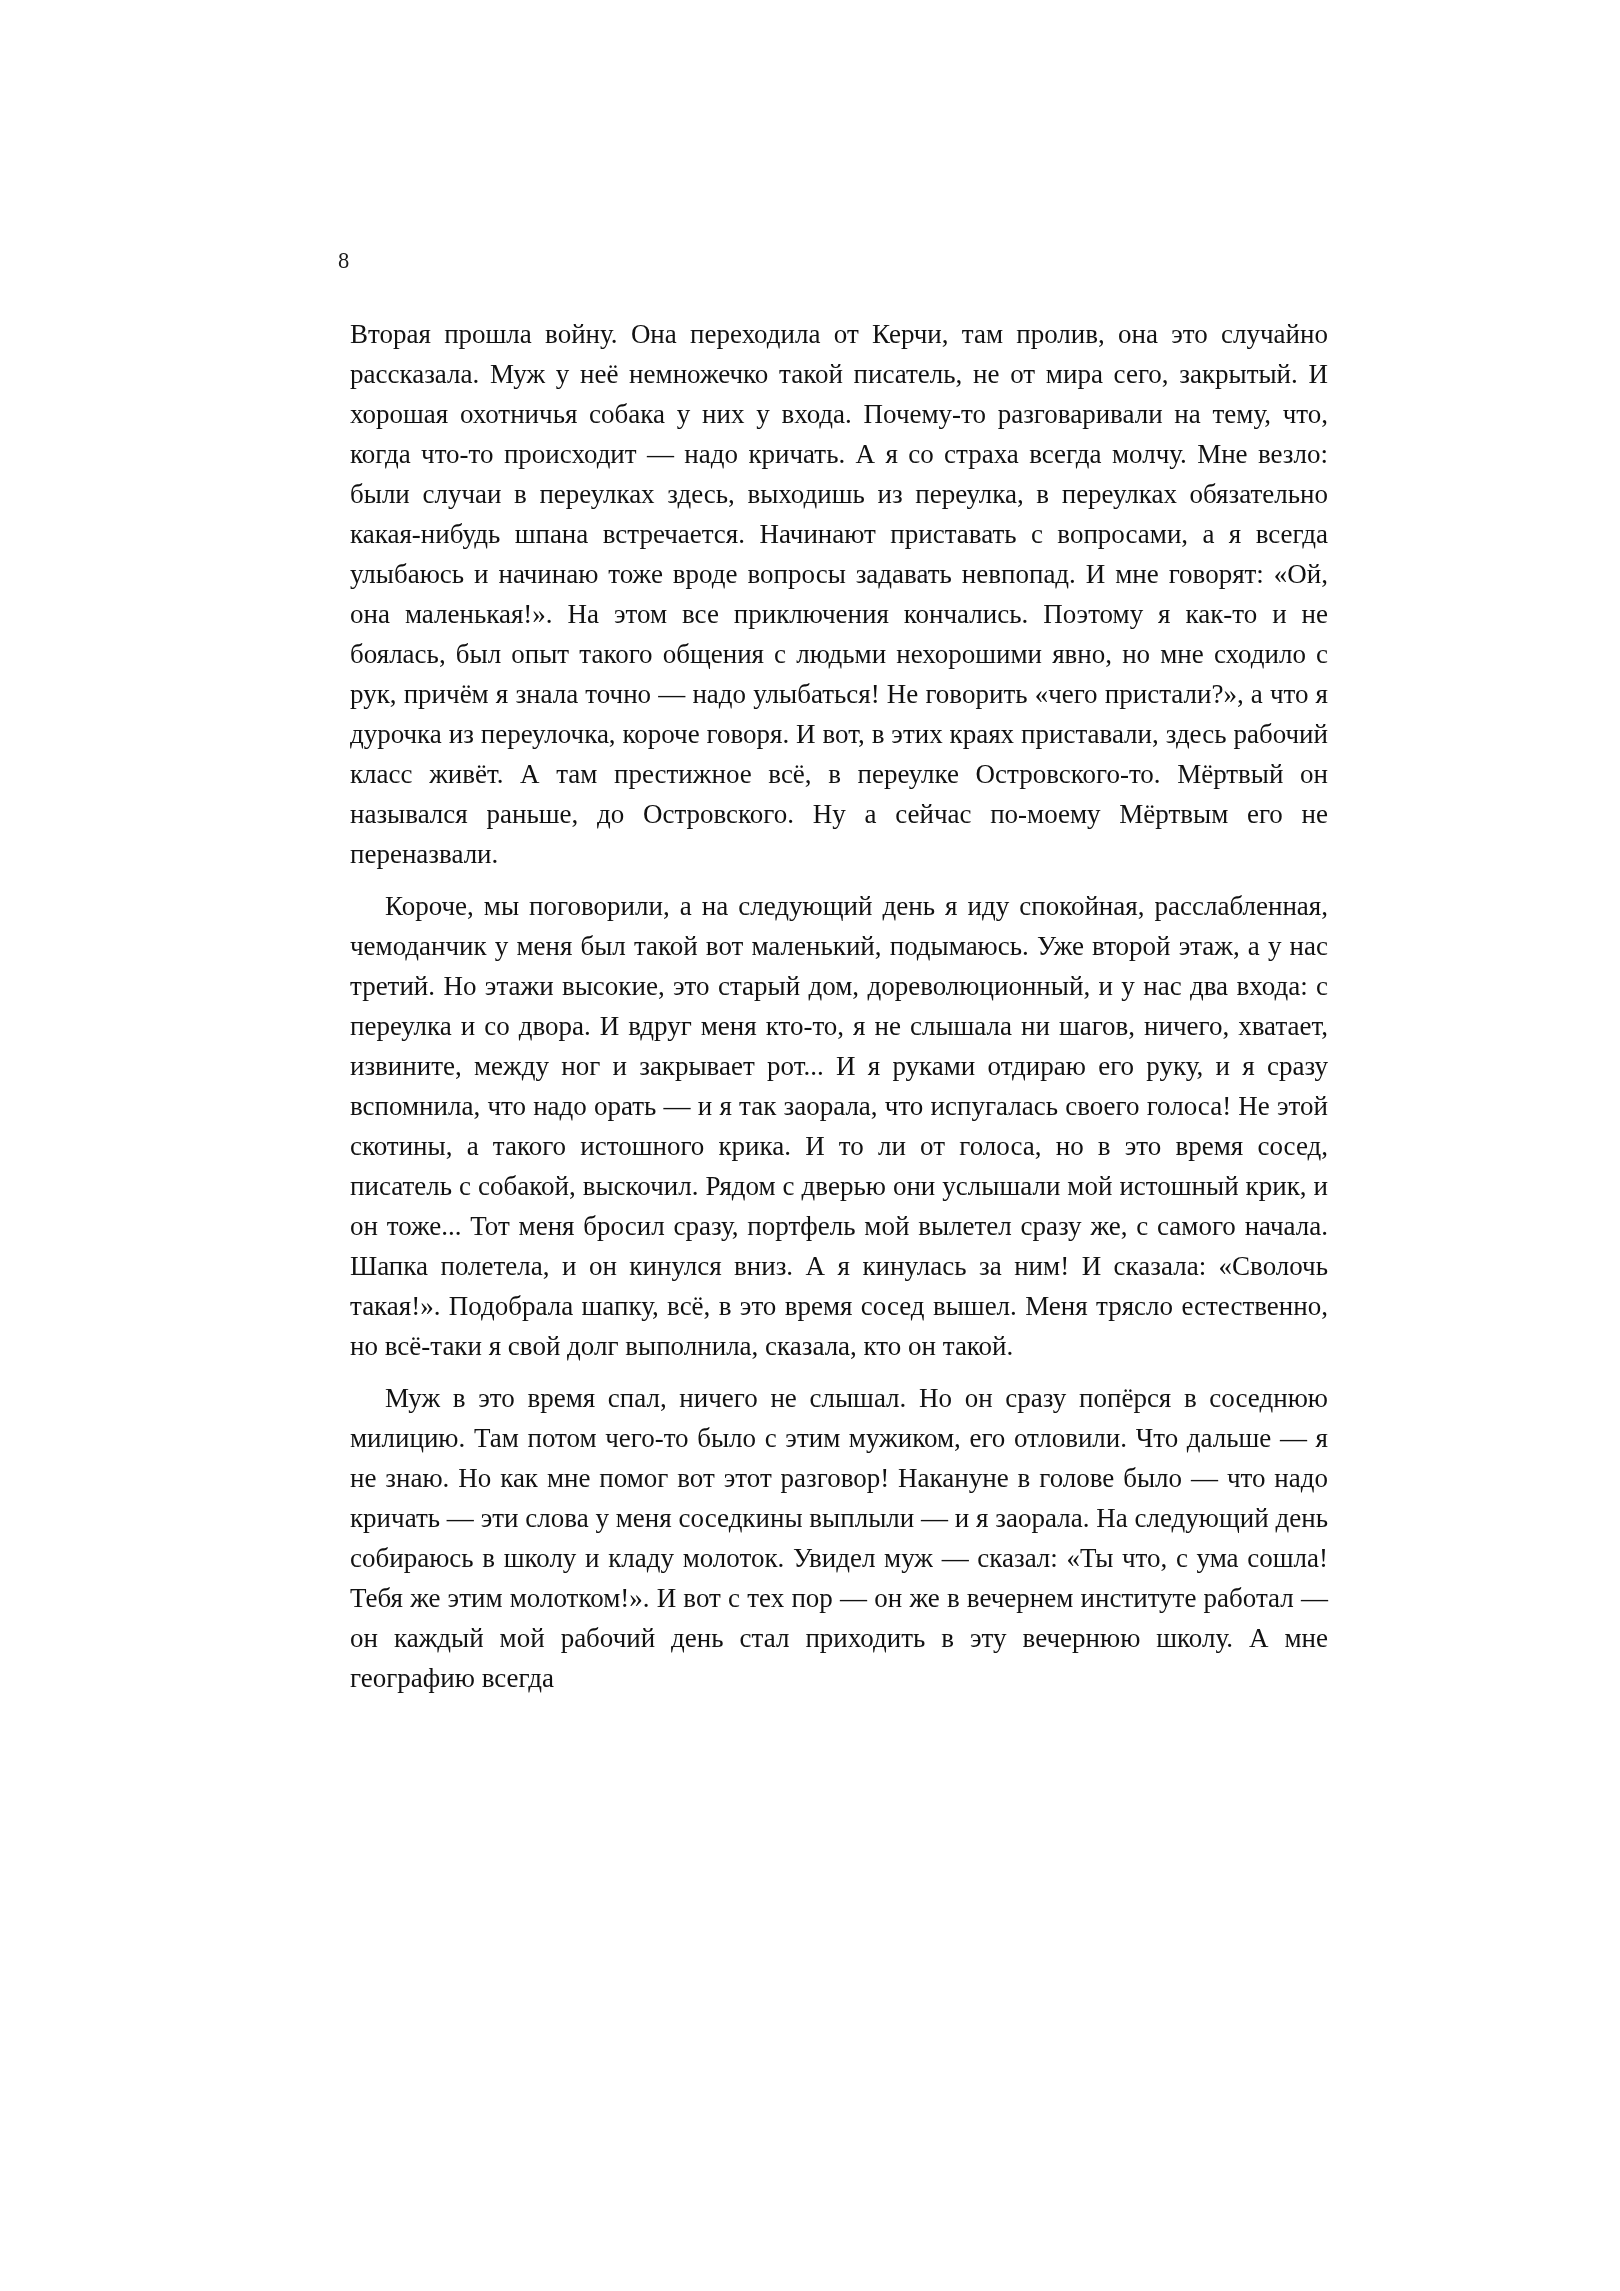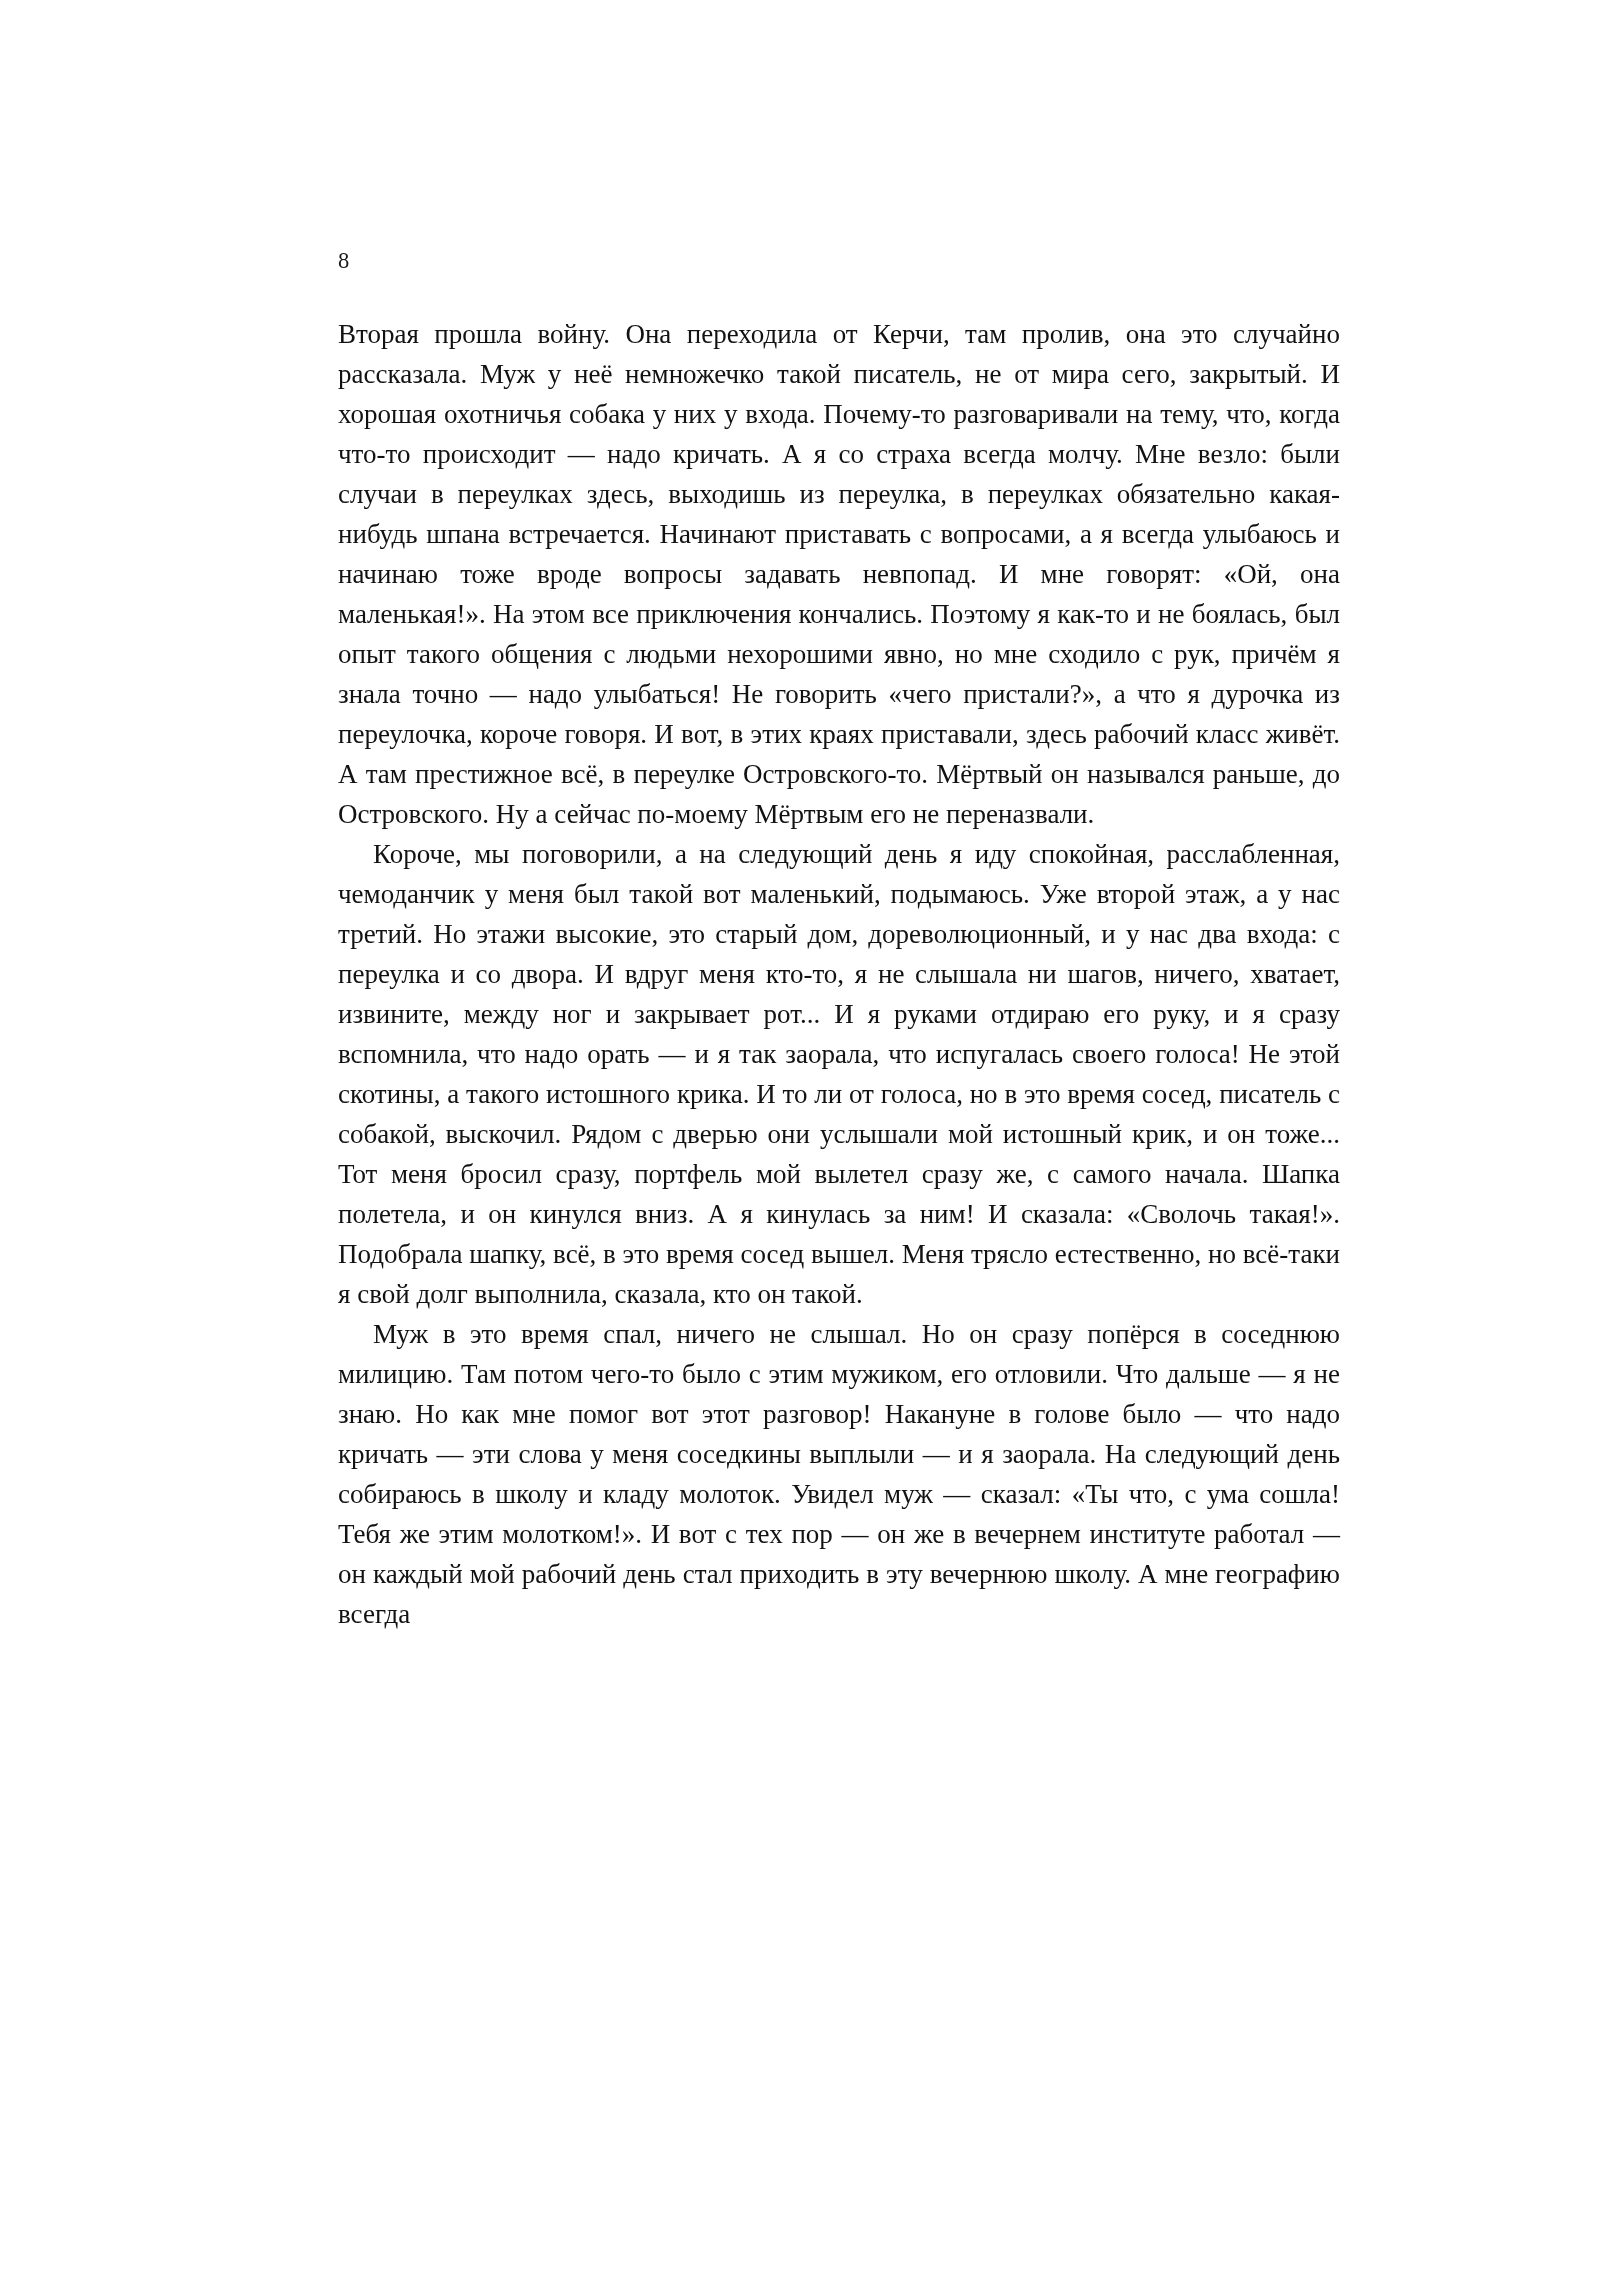--- a/index.html
+++ b/index.html
@@ -31,21 +31,21 @@
   .body-text {
     font-family: "Liberation Serif", serif;
     font-size: 27px;
     line-height: 40px;
     color: #121212;
     text-align: justify;
     text-justify: inter-word;
     hyphens: manual;
   }
   .body-text p {
-    margin: 0;
+    margin: 12px;
     text-indent: 35px;
   }
   .body-text p.noindent {
     text-indent: 0;
   }
 </style>
 </head>
 <body>
 
 <div class="page">

